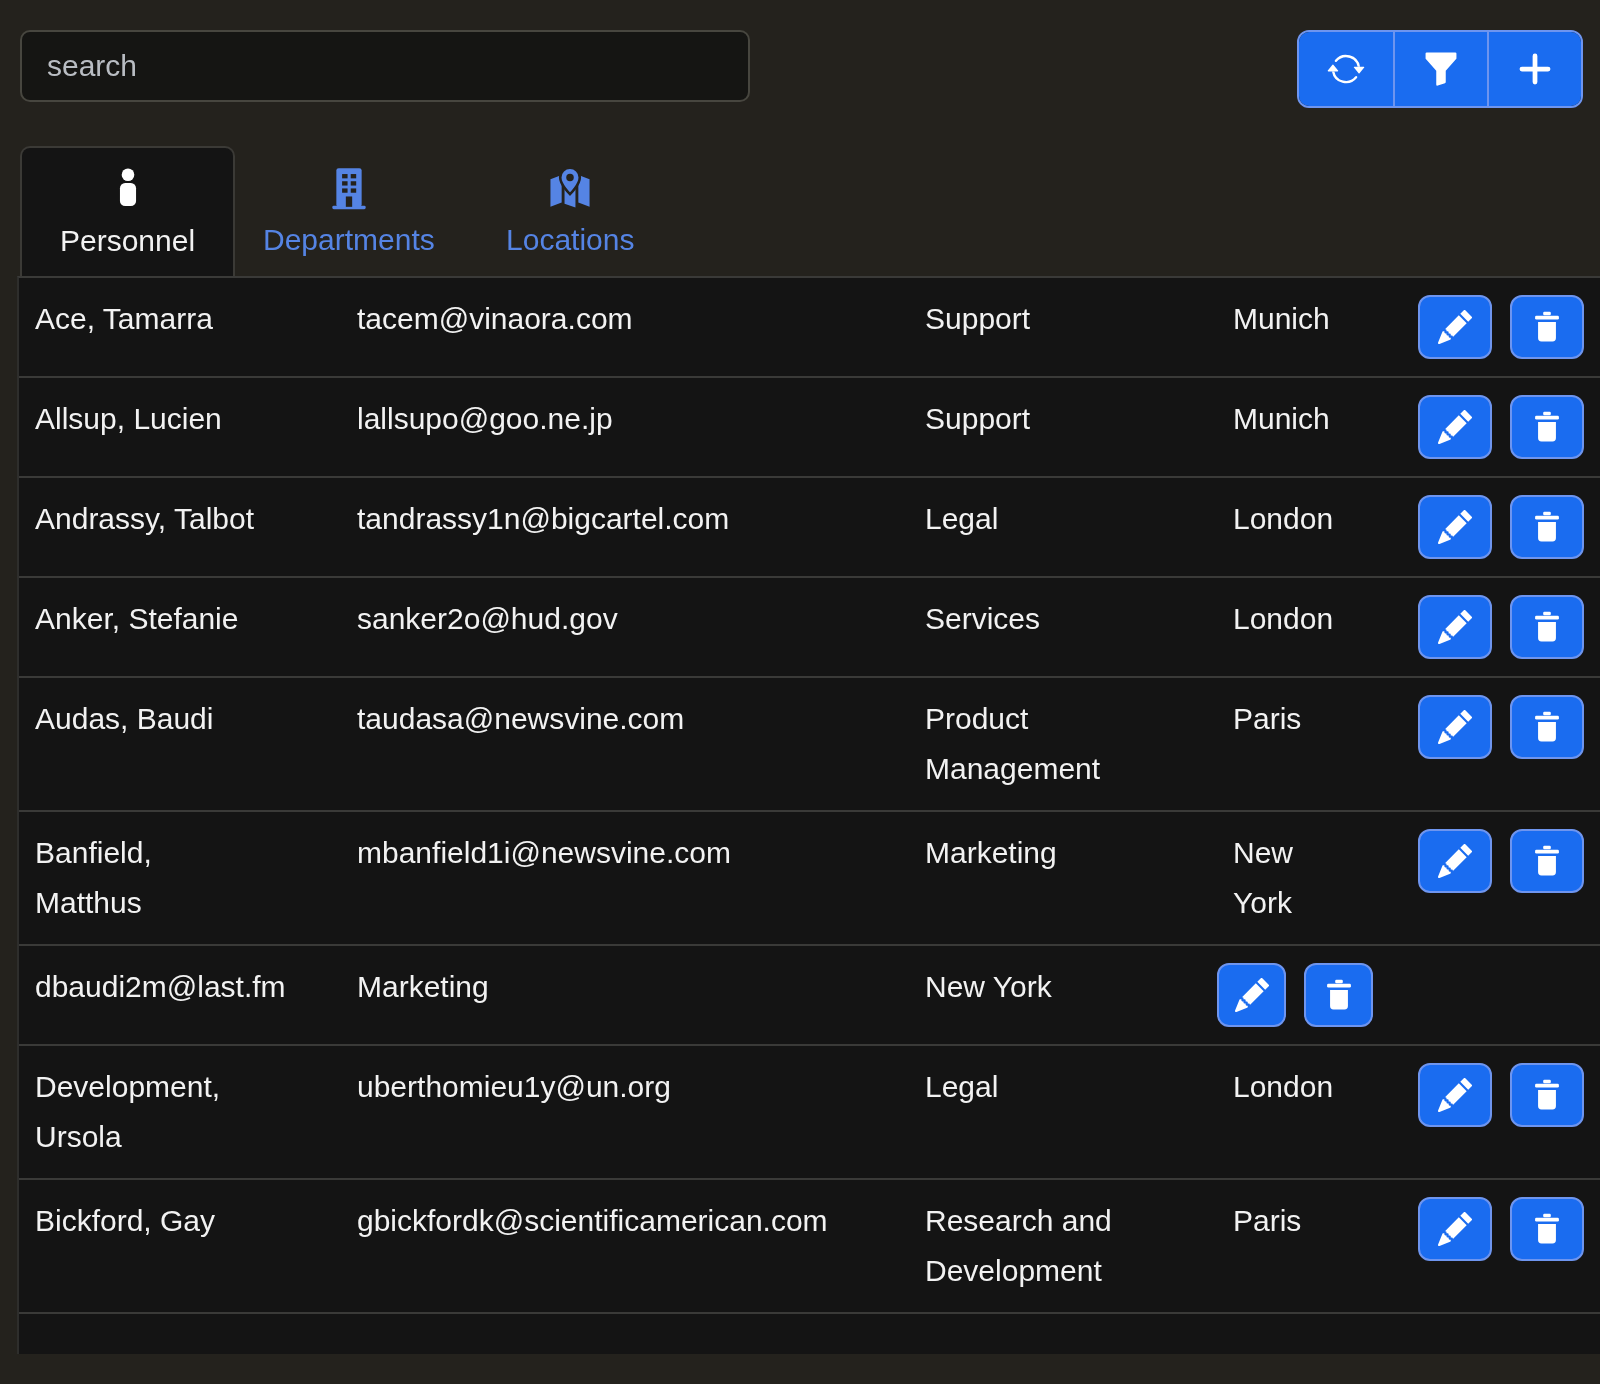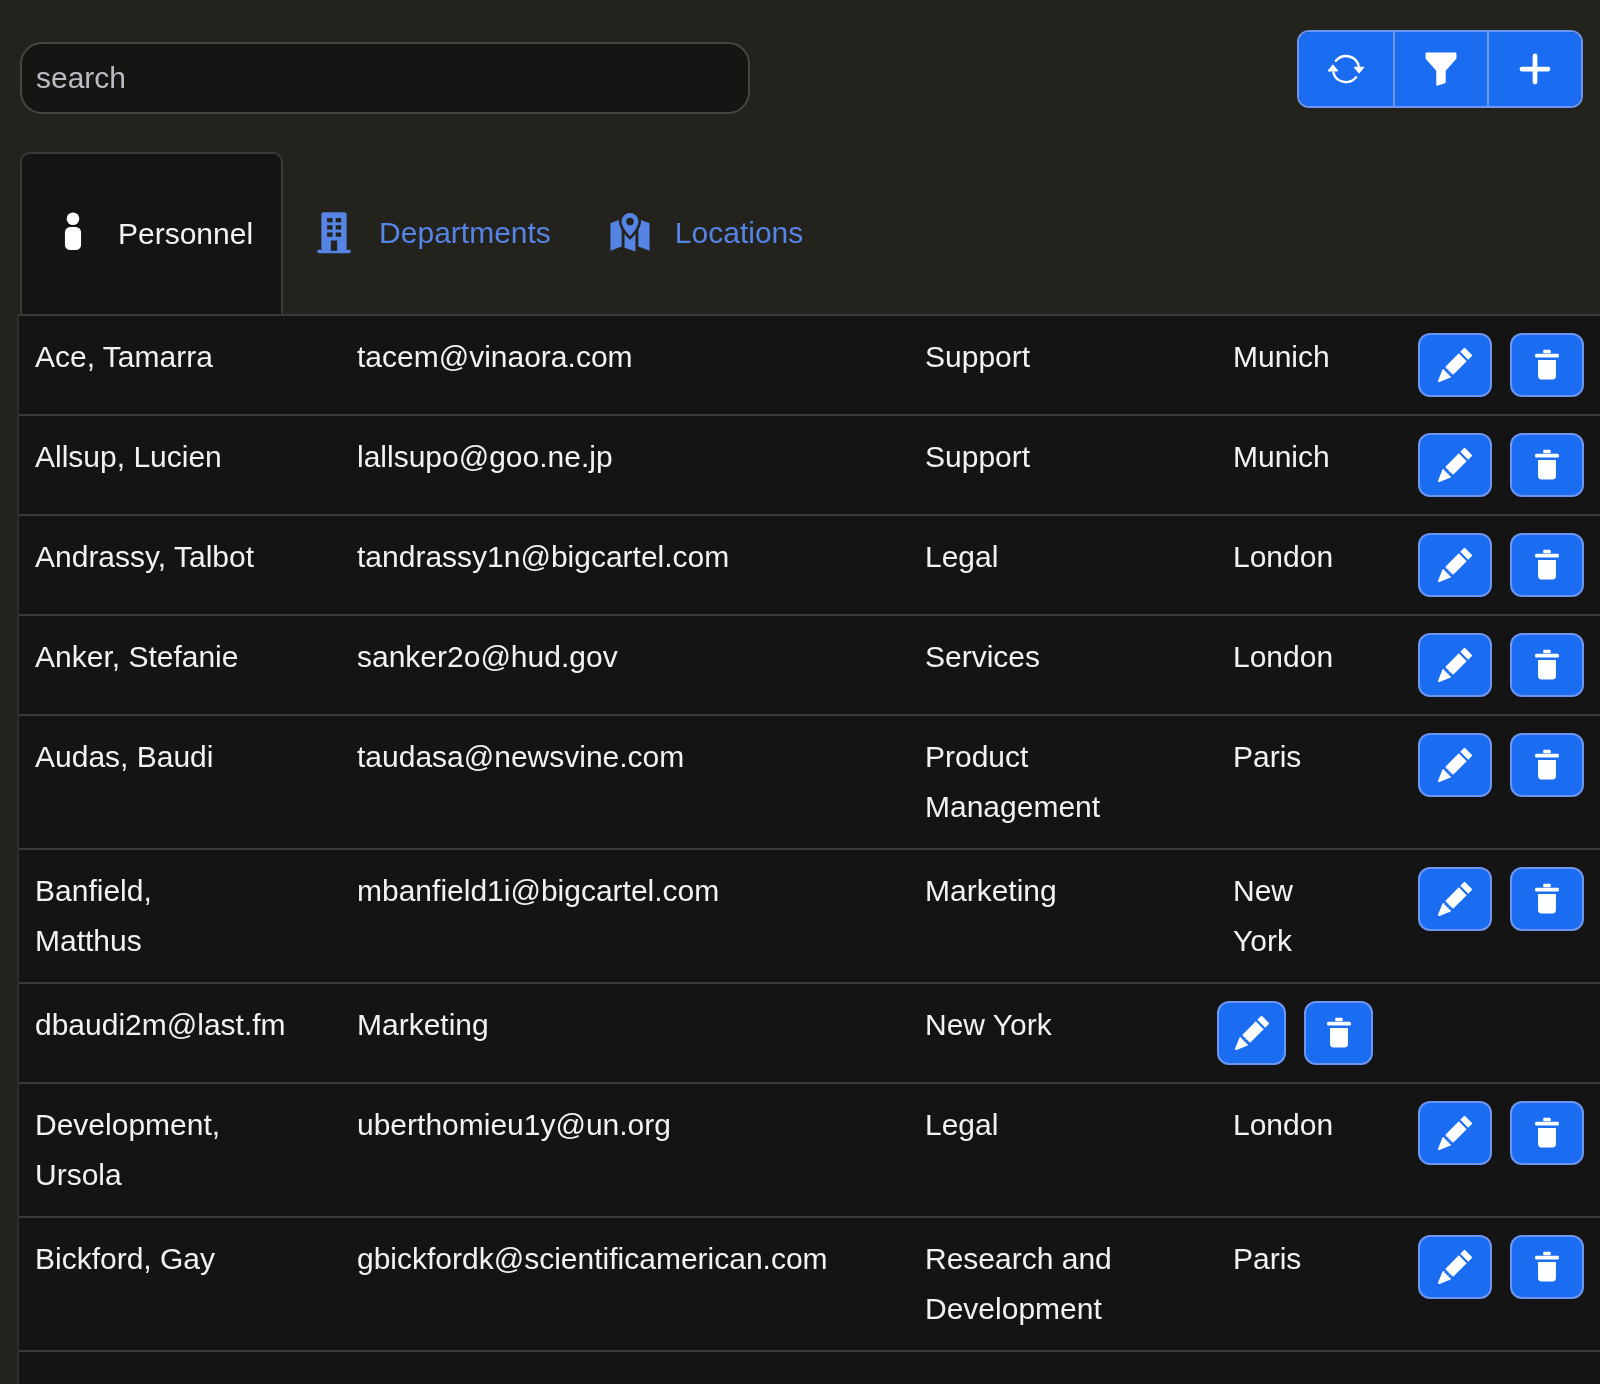--- a/index.html
+++ b/index.html
@@ -25,27 +25,26 @@
   
   .header {
     display: flex;
     align-items: flex-start;
     padding: 30px 17px 0 20px;
   }
   .search-input {
     width: 730px; height: 72px;
     background: #151513;
     border: 2px solid var(--input_border);
-    border-radius: 22px;
-    padding: 0 14px;
+    border-radius: 10px;
+    padding: 0 25px;
     font-size: 30px;
     color: var(--text_primary);
     font-family: "Liberation Sans", sans-serif;
     outline: none;
-    margin-top: 12px;
   }
   .search-input::placeholder { color: var(--placeholder); }
   .toolbar {
     margin-left: auto;
     display: flex;
     height: 78px;
     border: 2px solid var(--accent_blue_border);
     border-radius: 12px;
     overflow: hidden;
   }
@@ -60,28 +59,28 @@
   .toolbar-btn + .toolbar-btn { border-left: 2px solid var(--accent_blue_border); }
   .toolbar-btn svg { width: 38px; height: 38px; fill: #ffffff; }
   
   .tabbar {
     display: flex;
     margin: 38px 0 0 20px;
     position: relative;
     z-index: 2;
   }
   .tab {
-    height: 162px;
+    height: 130px;
     min-width: 215px;
     padding: 0 28px;
     background: transparent;
     border: none;
-    display: flex; flex-direction: row;
+    display: flex; flex-direction: column;
     align-items: center; justify-content: center;
-    gap: 22px;
+    gap: 11px;
     font-size: 30px;
     font-family: "Liberation Sans", sans-serif;
     color: var(--tab_inactive_blue);
     cursor: pointer;
   }
   .tab svg { width: 46px; height: 46px; fill: var(--tab_inactive_blue); }
   .tab.active {
     background: var(--panel_bg);
     border: 2px solid #3b3a36;
     border-bottom: none;
@@ -292,21 +291,21 @@
         <svg viewBox="0 0 16 16">
           <rect x="6.2" y="0.8" width="3.6" height="1.7" rx="0.6"></rect>
           <rect x="2.4" y="2.7" width="11.2" height="1.8" rx="0.6"></rect>
           <path d="M3.8 5.6h8.4v7.6a1.6 1.6 0 0 1-1.6 1.6H5.4a1.6 1.6 0 0 1-1.6-1.6z"></path>
         </svg>
       </button>
     </div>
   </div>
       <div class="row">
     <div class="cell cell-name">Banfield, Matthus</div>
-    <div class="cell cell-email">mbanfield1i@bigcartel.com</div>
+    <div class="cell cell-email">mbanfield1i@newsvine.com</div>
     <div class="cell cell-department">Marketing</div>
     <div class="cell cell-location">New York</div>
     <div class="cell cell-actions">
       <button class="action-btn">
         <svg viewBox="0 0 16 16">
           <path d="M12.854.146a.5.5 0 0 0-.707 0L10.5 1.793 14.207 5.5l1.647-1.646a.5.5 0 0 0 0-.708zm.646 6.061L9.793 2.5 3.293 9H3.5a.5.5 0 0 1 .5.5v.5h.5a.5.5 0 0 1 .5.5v.5h.5a.5.5 0 0 1 .5.5v.5h.5a.5.5 0 0 1 .5.5v.207zm-7.468 7.468A.5.5 0 0 1 6 13.5V13h-.5a.5.5 0 0 1-.5-.5V12h-.5a.5.5 0 0 1-.5-.5V11h-.5a.5.5 0 0 1-.5-.5V10h-.5a.5.5 0 0 1-.175-.032l-.179.178a.5.5 0 0 0-.11.168l-2 5a.5.5 0 0 0 .65.65l5-2a.5.5 0 0 0 .168-.11z"></path>
         </svg>
       </button>
       <button class="action-btn">
         <svg viewBox="0 0 16 16">

